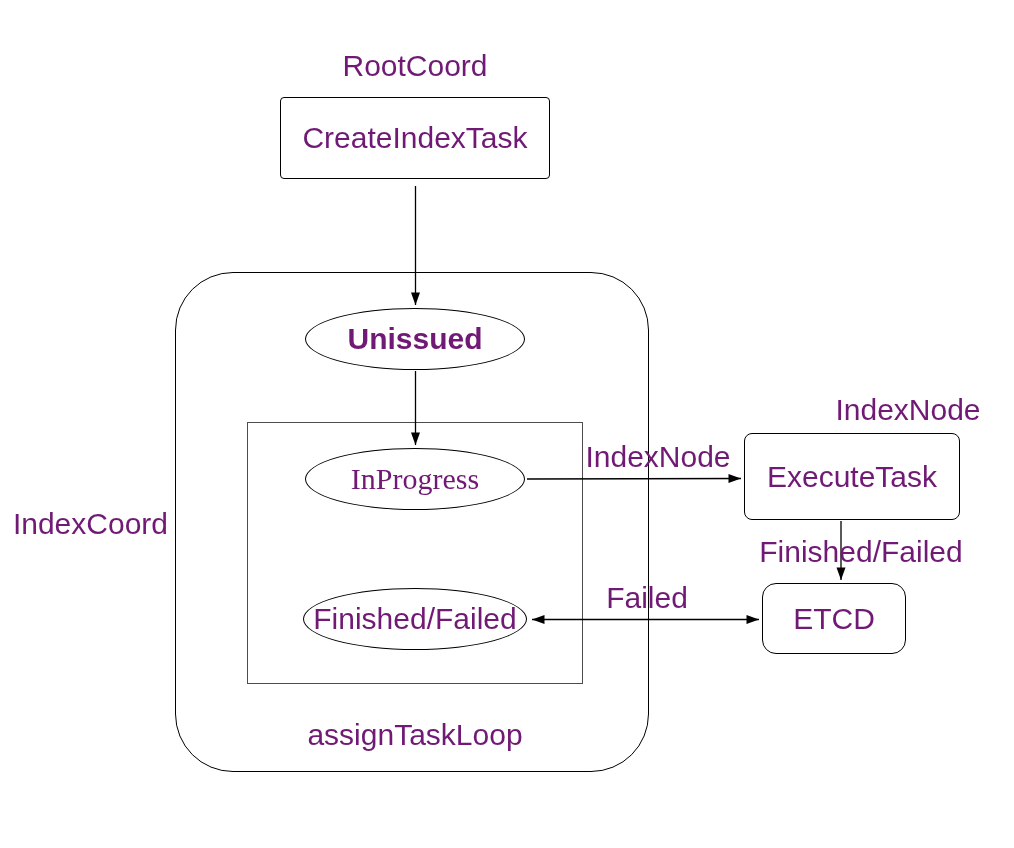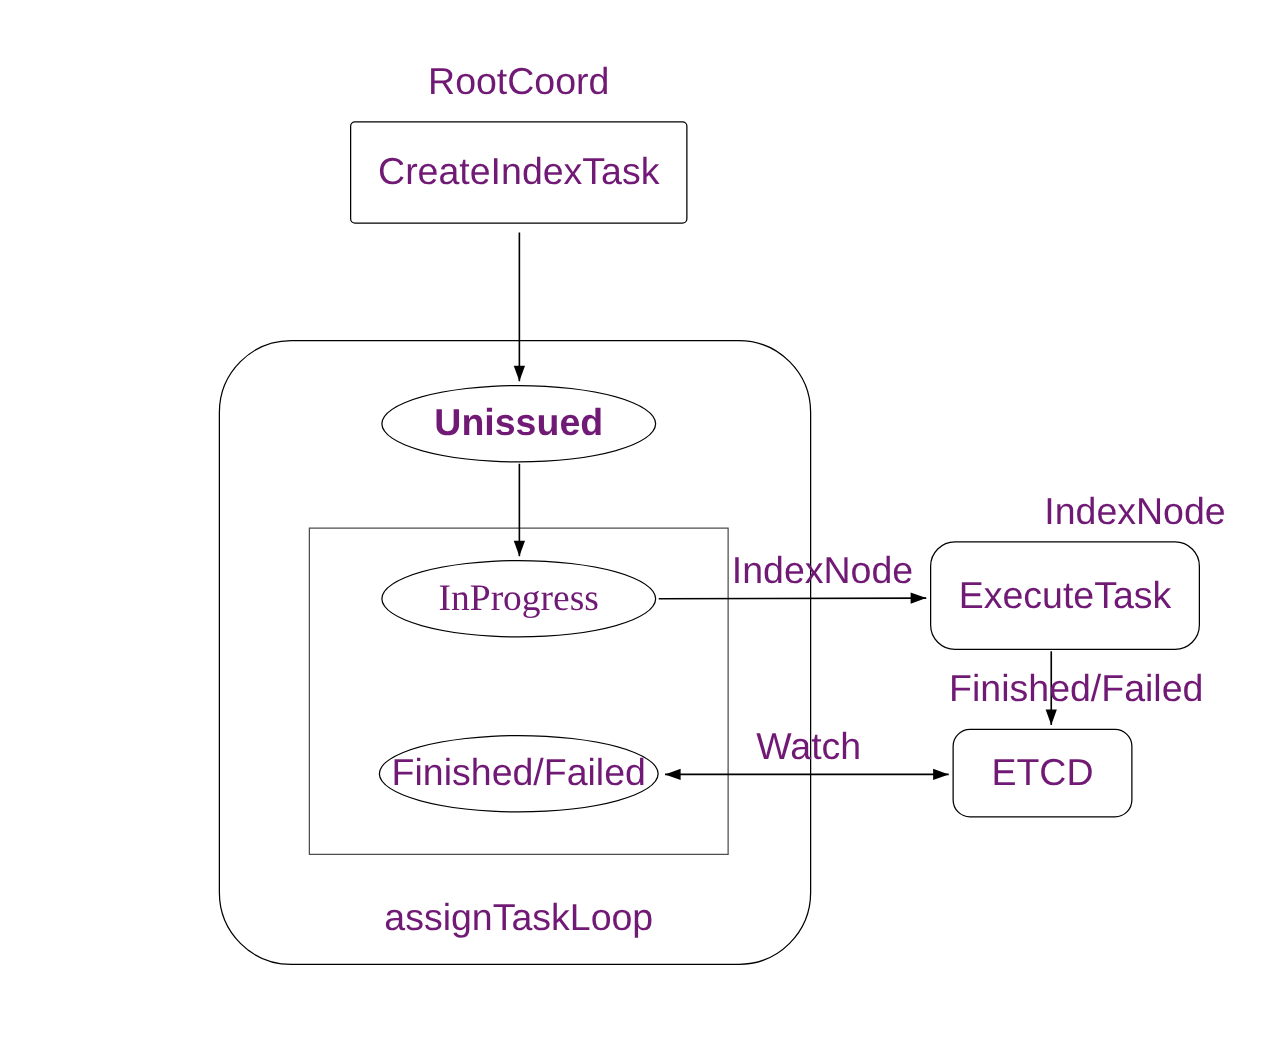--- a/index.html
+++ b/index.html
@@ -78,44 +78,45 @@
     <path d="M415.5 371 L415.5 445" stroke="#000000" stroke-width="1.3" fill="none" marker-end="url(#arrowhead)"></path>
     <path d="M527 479 L741 478.5" stroke="#000000" stroke-width="1.3" fill="none" marker-end="url(#arrowhead)"></path>
     <path d="M841 521 L841 580" stroke="#000000" stroke-width="1.3" fill="none" marker-end="url(#arrowhead)"></path>
     <path d="M532 619.5 L759 619.5" stroke="#000000" stroke-width="1.3" fill="none" marker-start="url(#arrowhead)" marker-end="url(#arrowhead)"></path>
   </svg>
 
   <div class="container-shape outer-container" style="left:175px; top:272px; width:474px; height:500px;"></div>
   <div class="container-shape inner-rect" style="left:247px; top:422px; width:336px; height:262px;"></div>
 
   <div class="label centered" style="left:415px; top:51px;">RootCoord</div>
+  <div class="label right-aligned" style="right:846px; top:509px;">IndexCoord</div>
   <div class="label centered" style="left:888px; top:395px;margin-left:20px;">IndexNode</div>
   <div class="label centered" style="left:415px; top:707px;margin-top:13px;">assignTaskLoop</div>
 
   <div class="node rounded-box" style="left:280px; top:97px; width:270px; height:82px; border-radius:4px;">
     <span>CreateIndexTask</span>
   </div>
 
   <div class="node ellipse" style="left:305px; top:308px; width:220px; height:62px;font-weight:bold;">
     <span>Unissued</span>
   </div>
 
   <div class="node ellipse" style="left:305px; top:448px; width:220px; height:62px;font-family:Liberation Serif, serif;">
     <span>InProgress</span>
   </div>
 
   <div class="node ellipse" style="left:303px; top:588px; width:224px; height:62px;">
     <span>Finished/Failed</span>
   </div>
 
-  <div class="node rounded-box" style="left:744px; top:433px; width:216px; height:87px; border-radius:20px;">
+  <div class="node rounded-box" style="left:744px; top:433px; width:216px; height:87px; border-radius:8px;">
     <span>ExecuteTask</span>
   </div>
 
   <div class="node rounded-box" style="left:762px; top:583px; width:144px; height:71px; border-radius:14px;">
     <span>ETCD</span>
   </div>
 
   <div class="label centered" style="left:658px; top:442px;">IndexNode</div>
   <div class="label centered" style="left:861px; top:537px;">Finished/Failed</div>
-  <div class="label centered" style="left:647px; top:583px;">Watch</div>
+  <div class="label centered" style="left:647px; top:583px;">Failed</div>
 
 </div>
 
 </body></html>

